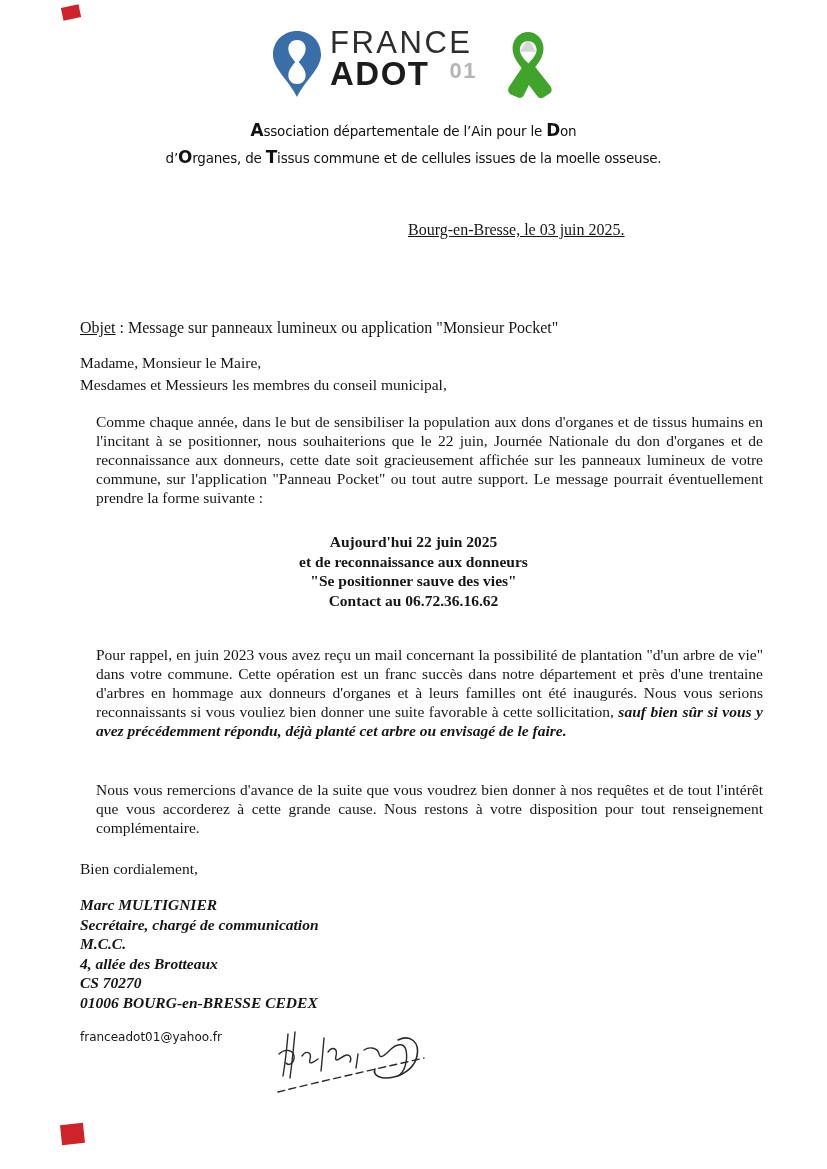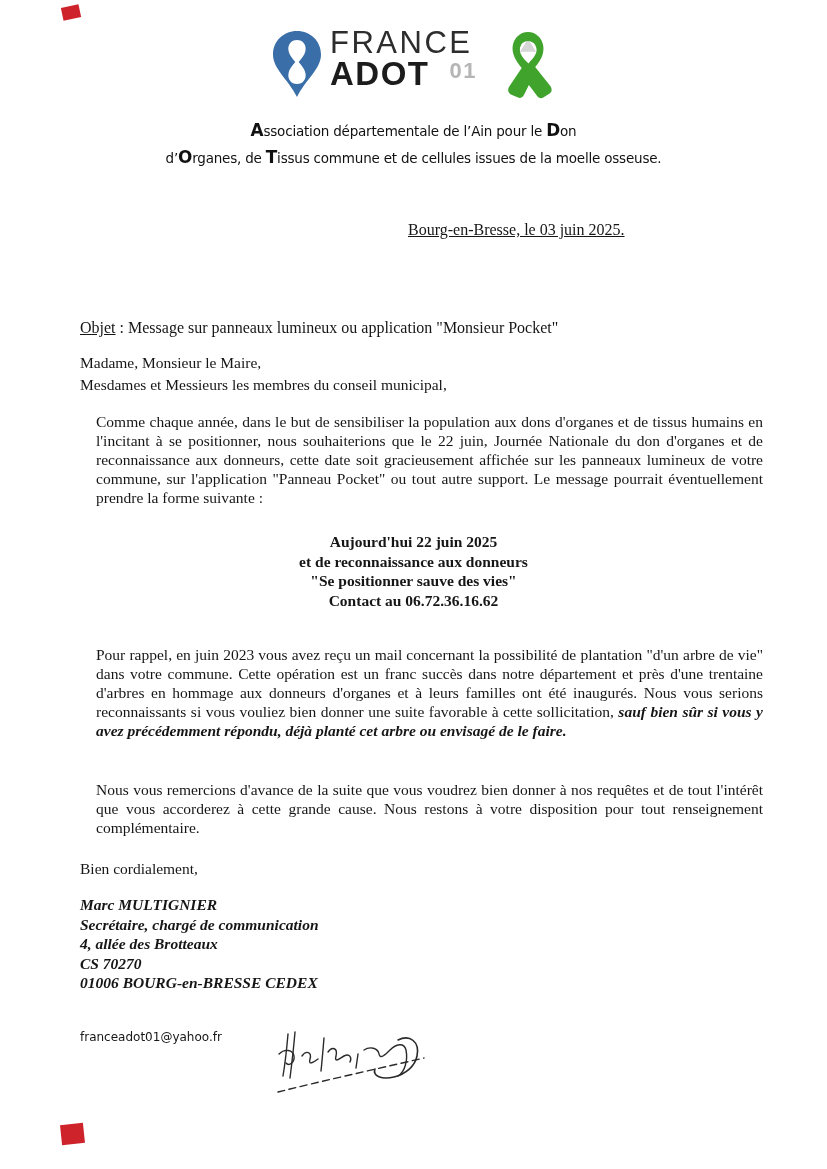--- a/index.html
+++ b/index.html
@@ -103,20 +103,21 @@
 
   <div class="para para-2"><span>Pour rappel, en juin 2023 vous avez reçu un mail concernant la possibilité de plantation "d'un arbre de vie" dans votre commune. Cette opération est un franc succès dans notre département et près d'une trentaine  d'arbres en hommage aux donneurs d'organes et à leurs familles ont été inaugurés. Nous vous serions reconnaissants si vous vouliez bien donner une suite favorable à cette sollicitation, </span><span style="font-weight: bold; font-style: italic;">sauf bien sûr si vous y avez précédemment répondu, déjà planté cet arbre ou envisagé de le faire.</span></div>
 
   <div class="para para-3">Nous vous remercions d'avance de la suite que vous voudrez bien donner à nos requêtes et de tout l'intérêt que vous accorderez à cette grande cause. Nous restons à votre disposition pour tout renseignement complémentaire.</div>
 
   <div class="closing">Bien cordialement,</div>
 
   <div class="sigblock">
     <div>Marc MULTIGNIER</div>
     <div>Secrétaire, chargé de communication</div>
+    <div>M.C.C.</div>
     <div>4, allée des Brotteaux</div>
     <div>CS 70270</div>
     <div>01006 BOURG-en-BRESSE CEDEX</div>
   </div>
 
   <div class="email">franceadot01@yahoo.fr</div>
 
   <svg class="signature" width="165" height="70" viewBox="0 0 165 70" aria-hidden="true">
     <g class="sig-stroke">
       <path d="M16 8 C15 20 13 38 11 50"></path>

